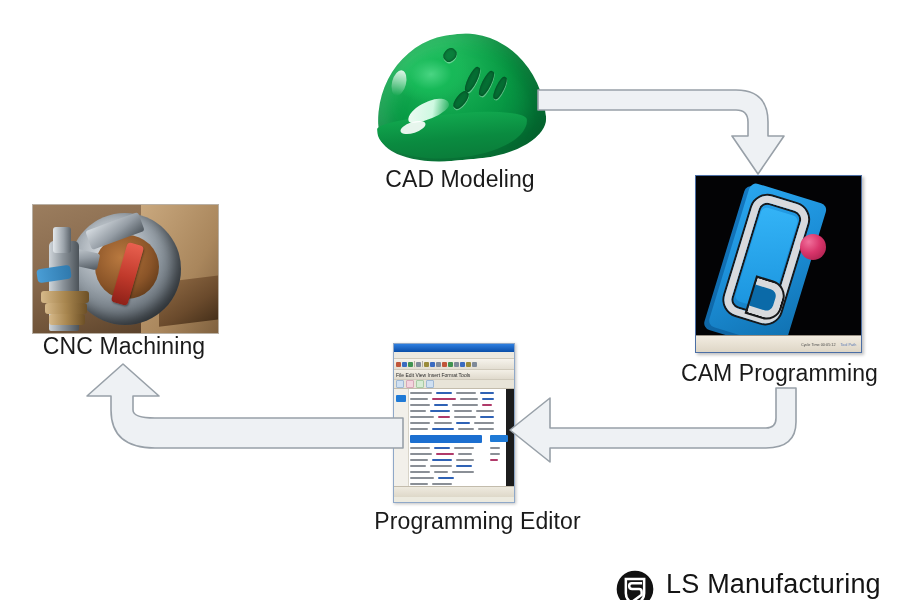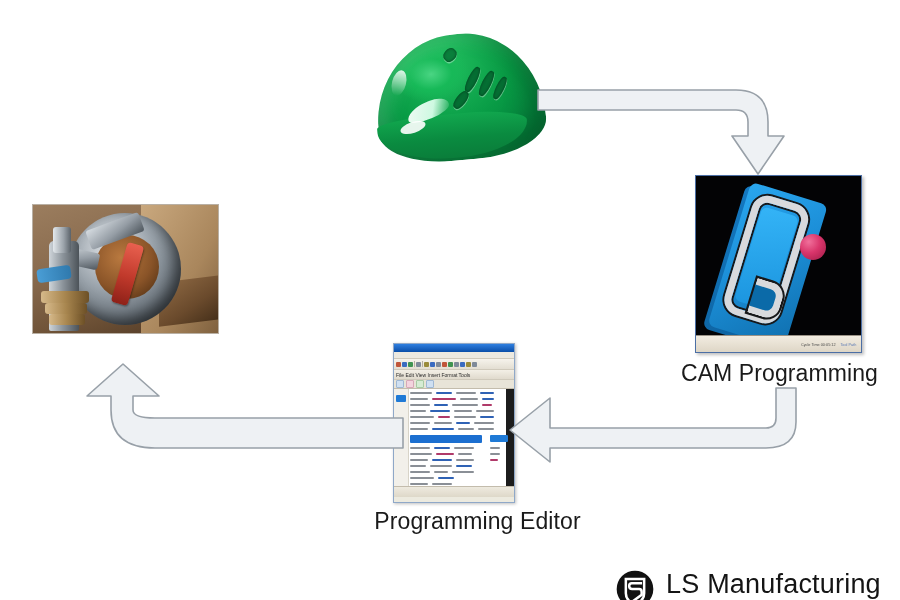--- a/index.html
+++ b/index.html
@@ -423,20 +423,21 @@
       <div class="vent v5"></div>
       <div class="vent v1"></div>
       <div class="vent v2"></div>
       <div class="vent v3"></div>
       <div class="vent v4"></div>
       <div class="helmet-gloss3"></div>
       <div class="helmet-gloss1"></div>
       <div class="helmet-gloss2"></div>
     </div>
   </div>
+  <div class="node-label" id="cad-label">CAD Modeling</div>
 
   <div class="node" id="cam-node">
     <div class="cam-frame">
       <div class="cam-canvas">
         <div class="cam-part">
           <div class="cam-slab-side"></div>
           <div class="cam-slab"></div>
           <div class="cam-pocket-outer"></div>
           <div class="cam-pocket-inner"></div>
           <div class="cam-notch"></div>
@@ -462,20 +463,21 @@
       <div class="cnc-tool-red"></div>
       <div class="cnc-jaw j2"></div>
       <div class="cnc-post"></div>
       <div class="cnc-post-top"></div>
       <div class="cnc-blue"></div>
       <div class="cnc-ring r1"></div>
       <div class="cnc-ring r2"></div>
       <div class="cnc-ring r3"></div>
     </div>
   </div>
+  <div class="node-label" id="cnc-label">CNC Machining</div>
 
   <div class="node" id="editor-node">
     <div class="ed-frame">
       <div class="ed-titlebar"></div>
       <div class="ed-menubar"></div>
       <div class="ed-toolbar">
         <div class="tb-ico c1"></div>
         <div class="tb-ico c2"></div>
         <div class="tb-ico c3"></div>
         <div class="tb-sep"></div>

